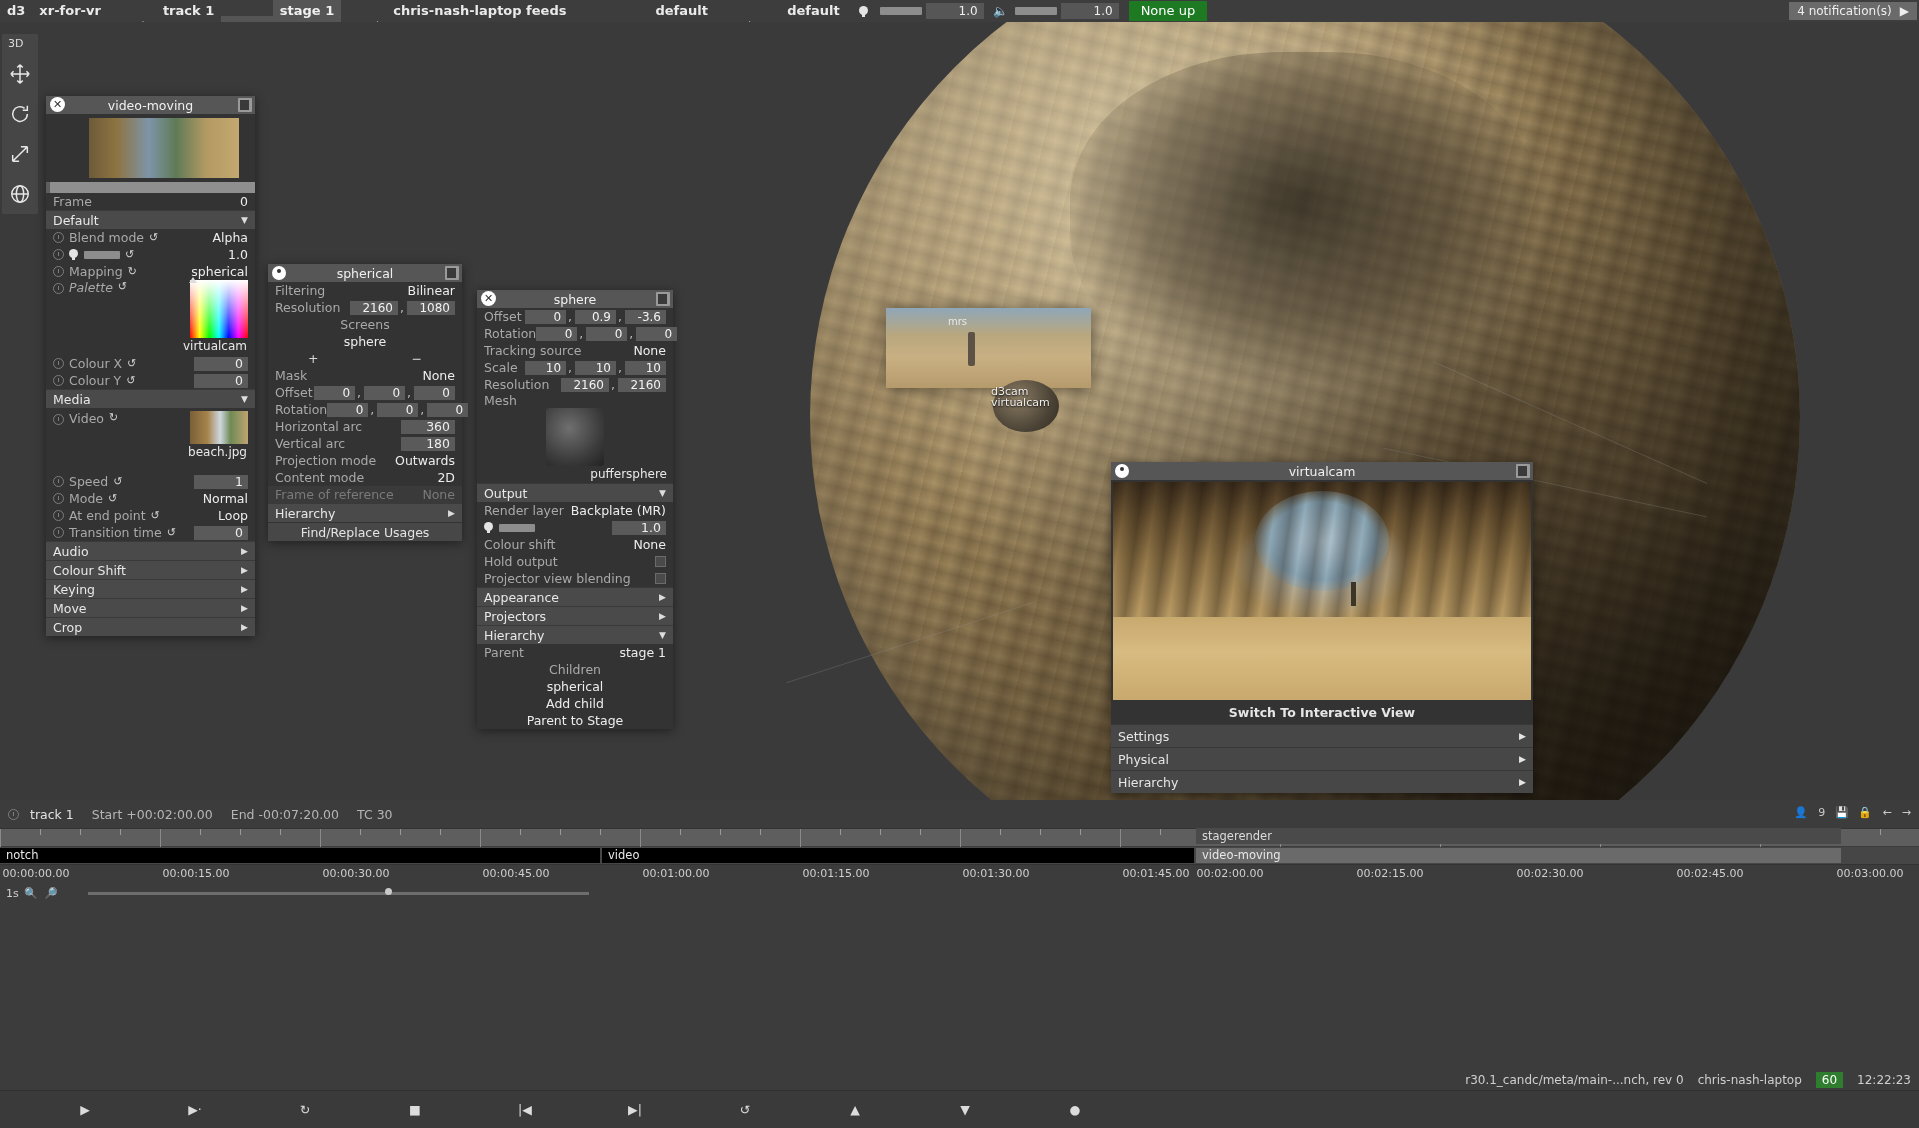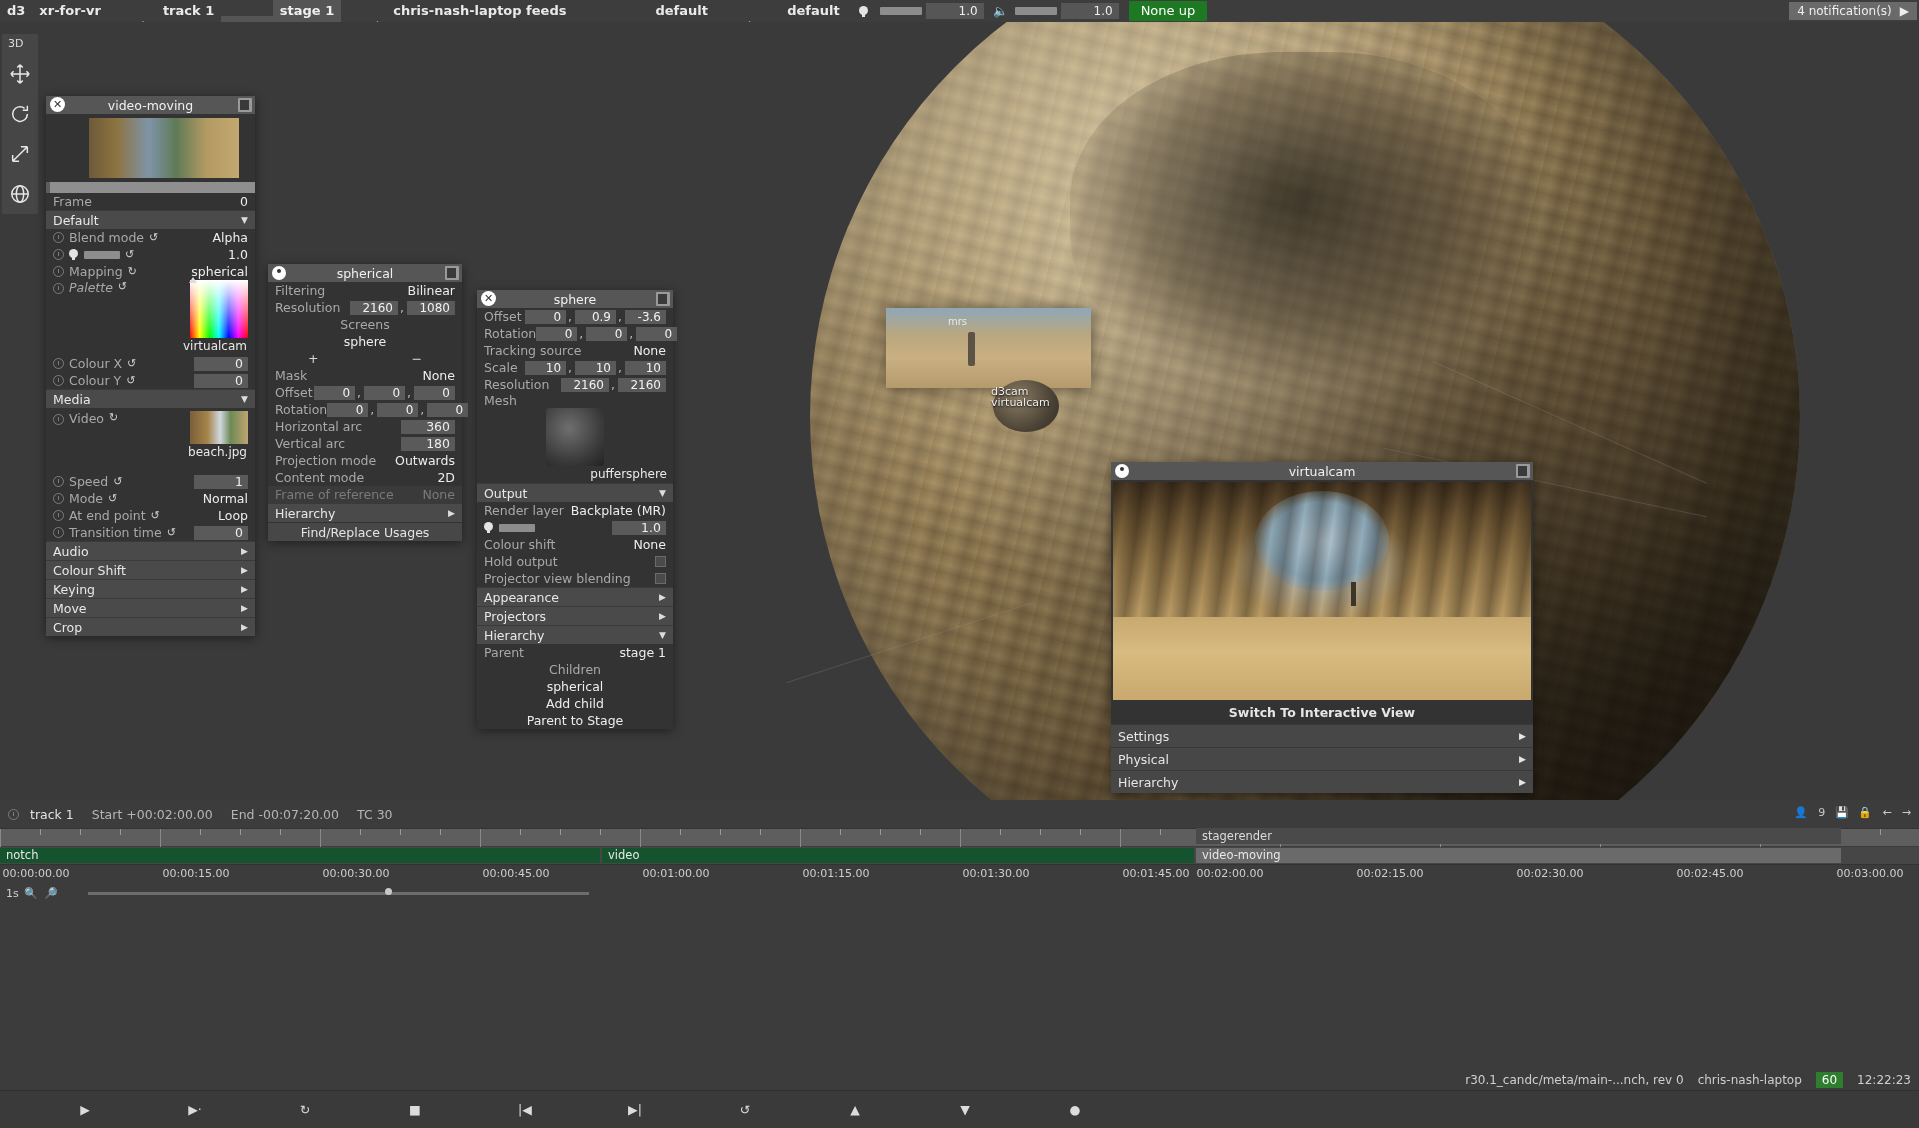--- a/index.html
+++ b/index.html
@@ -124,21 +124,21 @@
 
   
   .tlbar{position:absolute;left:0;top:800px;width:1919px;height:328px;background:#3c3c3c;}
   .tl-info{height:28px;display:flex;align-items:center;font-size:12.5px;color:#e2e2e2;padding:0 8px;gap:18px;position:relative;}
   .tl-info .dim{color:#b5b5b5;}
   .tl-rightic{position:absolute;right:8px;top:6px;display:flex;align-items:center;gap:10px;color:#c9c9c9;font-size:11px;}
   .tl-ruler{height:18px;background:#5e5e5e;position:relative;border-top:1px solid #333;}
   .tl-tick{position:absolute;top:0;width:1px;height:6px;background:#9a9a9a;}
   .tl-tickM{position:absolute;top:0;width:1px;height:18px;background:#8a8a8a;}
   .tl-track{height:17px;background:#464646;position:relative;margin-top:1px;}
-  .tl-clip{position:absolute;height:15px;top:1px;background:#14532d;color:#e8e8e8;font-size:11.5px;padding-left:6px;line-height:15px;}
+  .tl-clip{position:absolute;height:15px;top:1px;background:#000000;color:#e8e8e8;font-size:11.5px;padding-left:6px;line-height:15px;}
   .tl-clip-sel{background:#6a6a6a;}
   .tl-scale{height:19px;position:relative;background:#3c3c3c;border-top:1px solid #333;}
   .tl-time{position:absolute;top:2px;color:#cfcfcf;font-size:11px;transform:translateX(-50%);}
   .tl-zoom{height:20px;display:flex;align-items:center;gap:6px;padding:0 6px;color:#cfcfcf;font-size:11px;position:relative;}
   .tl-zbar{position:absolute;left:88px;right:1330px;top:9px;height:3px;background:#6d6d6d;}
   .tl-zhandle{position:absolute;left:385px;top:5px;width:7px;height:7px;border-radius:50%;background:#c9c9c9;}
   .transport{position:absolute;left:0;bottom:0;width:1919px;height:38px;background:#3a3a3a;border-top:1px solid #303030;display:flex;align-items:center;}
   .tp-btn{flex:none;width:110px;display:flex;align-items:center;justify-content:center;color:#dcdcdc;}
   .statusbar{position:absolute;right:0;bottom:38px;height:20px;display:flex;align-items:center;gap:14px;color:#cfcfcf;font-size:12px;padding-right:8px;}
   .green-badge{background:#2f7d2f;color:#fff;padding:1px 6px;font-size:12px;}

